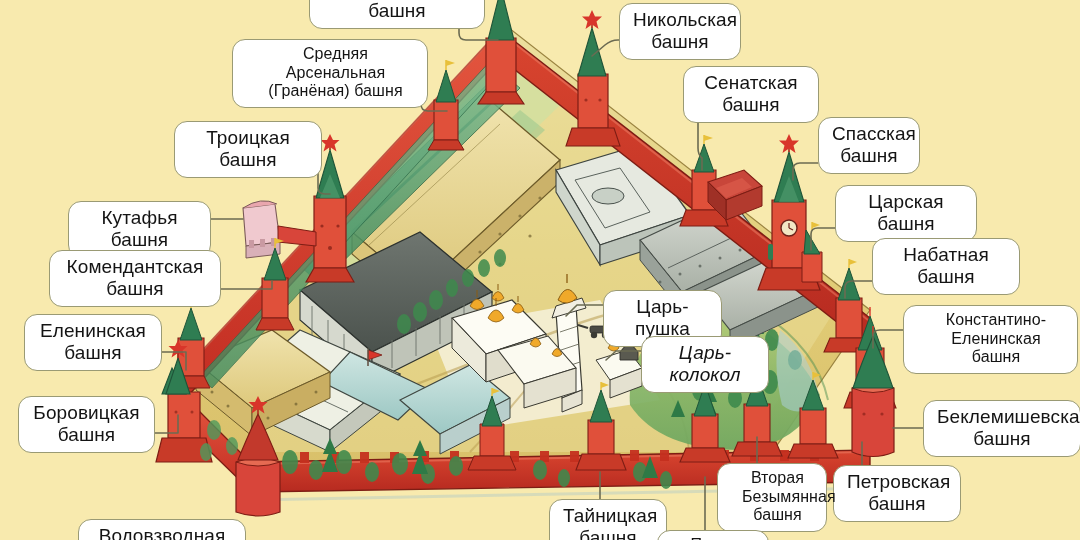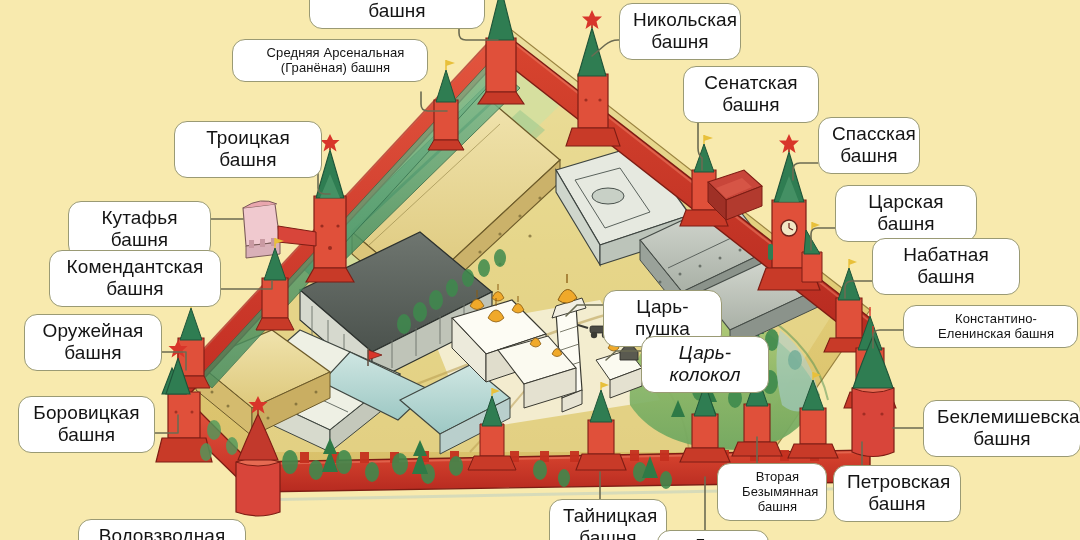--- a/index.html
+++ b/index.html
@@ -24,21 +24,21 @@
     border-radius:13px;
     color:#141414;
     font-size:19px;
     line-height:1.16;
     text-align:center;
     padding:5px 13px 6px 13px;
     white-space:pre-line;
     box-sizing:border-box;
     letter-spacing:.1px;
   }
-  .lbl.sm{font-size:13px;padding-left:24px;}
+  .lbl.sm{font-size:16px;padding-left:24px;}
 </style>
 </head>
 <body>
 
 <div id="stage">
 
   <svg id="art" viewBox="0 0 1080 540">
     <defs>
       <linearGradient id="gGround" x1="0" y1="0" x2="0" y2="1">
         <stop offset="0%" stop-color="#ece0a0"></stop>
@@ -583,21 +583,21 @@
   </svg>
 
   <div id="labels-layer">
       <div class="lbl" style="left: 309px; top: -28px; width: 176px;">(Собакина) башня</div>
       <div class="lbl sm" style="left: 232px; top: 39px; width: 196px;">Средняя Арсенальная
 (Гранёная) башня</div>
       <div class="lbl" style="left: 174px; top: 121px; width: 148px;">Троицкая башня</div>
       <div class="lbl" style="left: 68px; top: 201px; width: 143px;">Кутафья башня</div>
       <div class="lbl" style="left: 49px; top: 250px; width: 172px;">Комендантская
 башня</div>
-      <div class="lbl" style="left: 24px; top: 314px; width: 138px;">Оружейная
+      <div class="lbl" style="left: 24px; top: 314px; width: 138px;">Еленинская
 башня</div>
       <div class="lbl" style="left: 18px; top: 396px; width: 137px;">Боровицкая
 башня</div>
       <div class="lbl" style="left: 78px; top: 519px; width: 168px;">Водовзводная
 башня</div>
       <div class="lbl" style="left: 619px; top: 3px; width: 122px;">Никольская
 башня</div>
       <div class="lbl" style="left: 683px; top: 66px; width: 136px;">Сенатская
 башня</div>
       <div class="lbl" style="left: 818px; top: 117px; width: 102px;">Спасская

